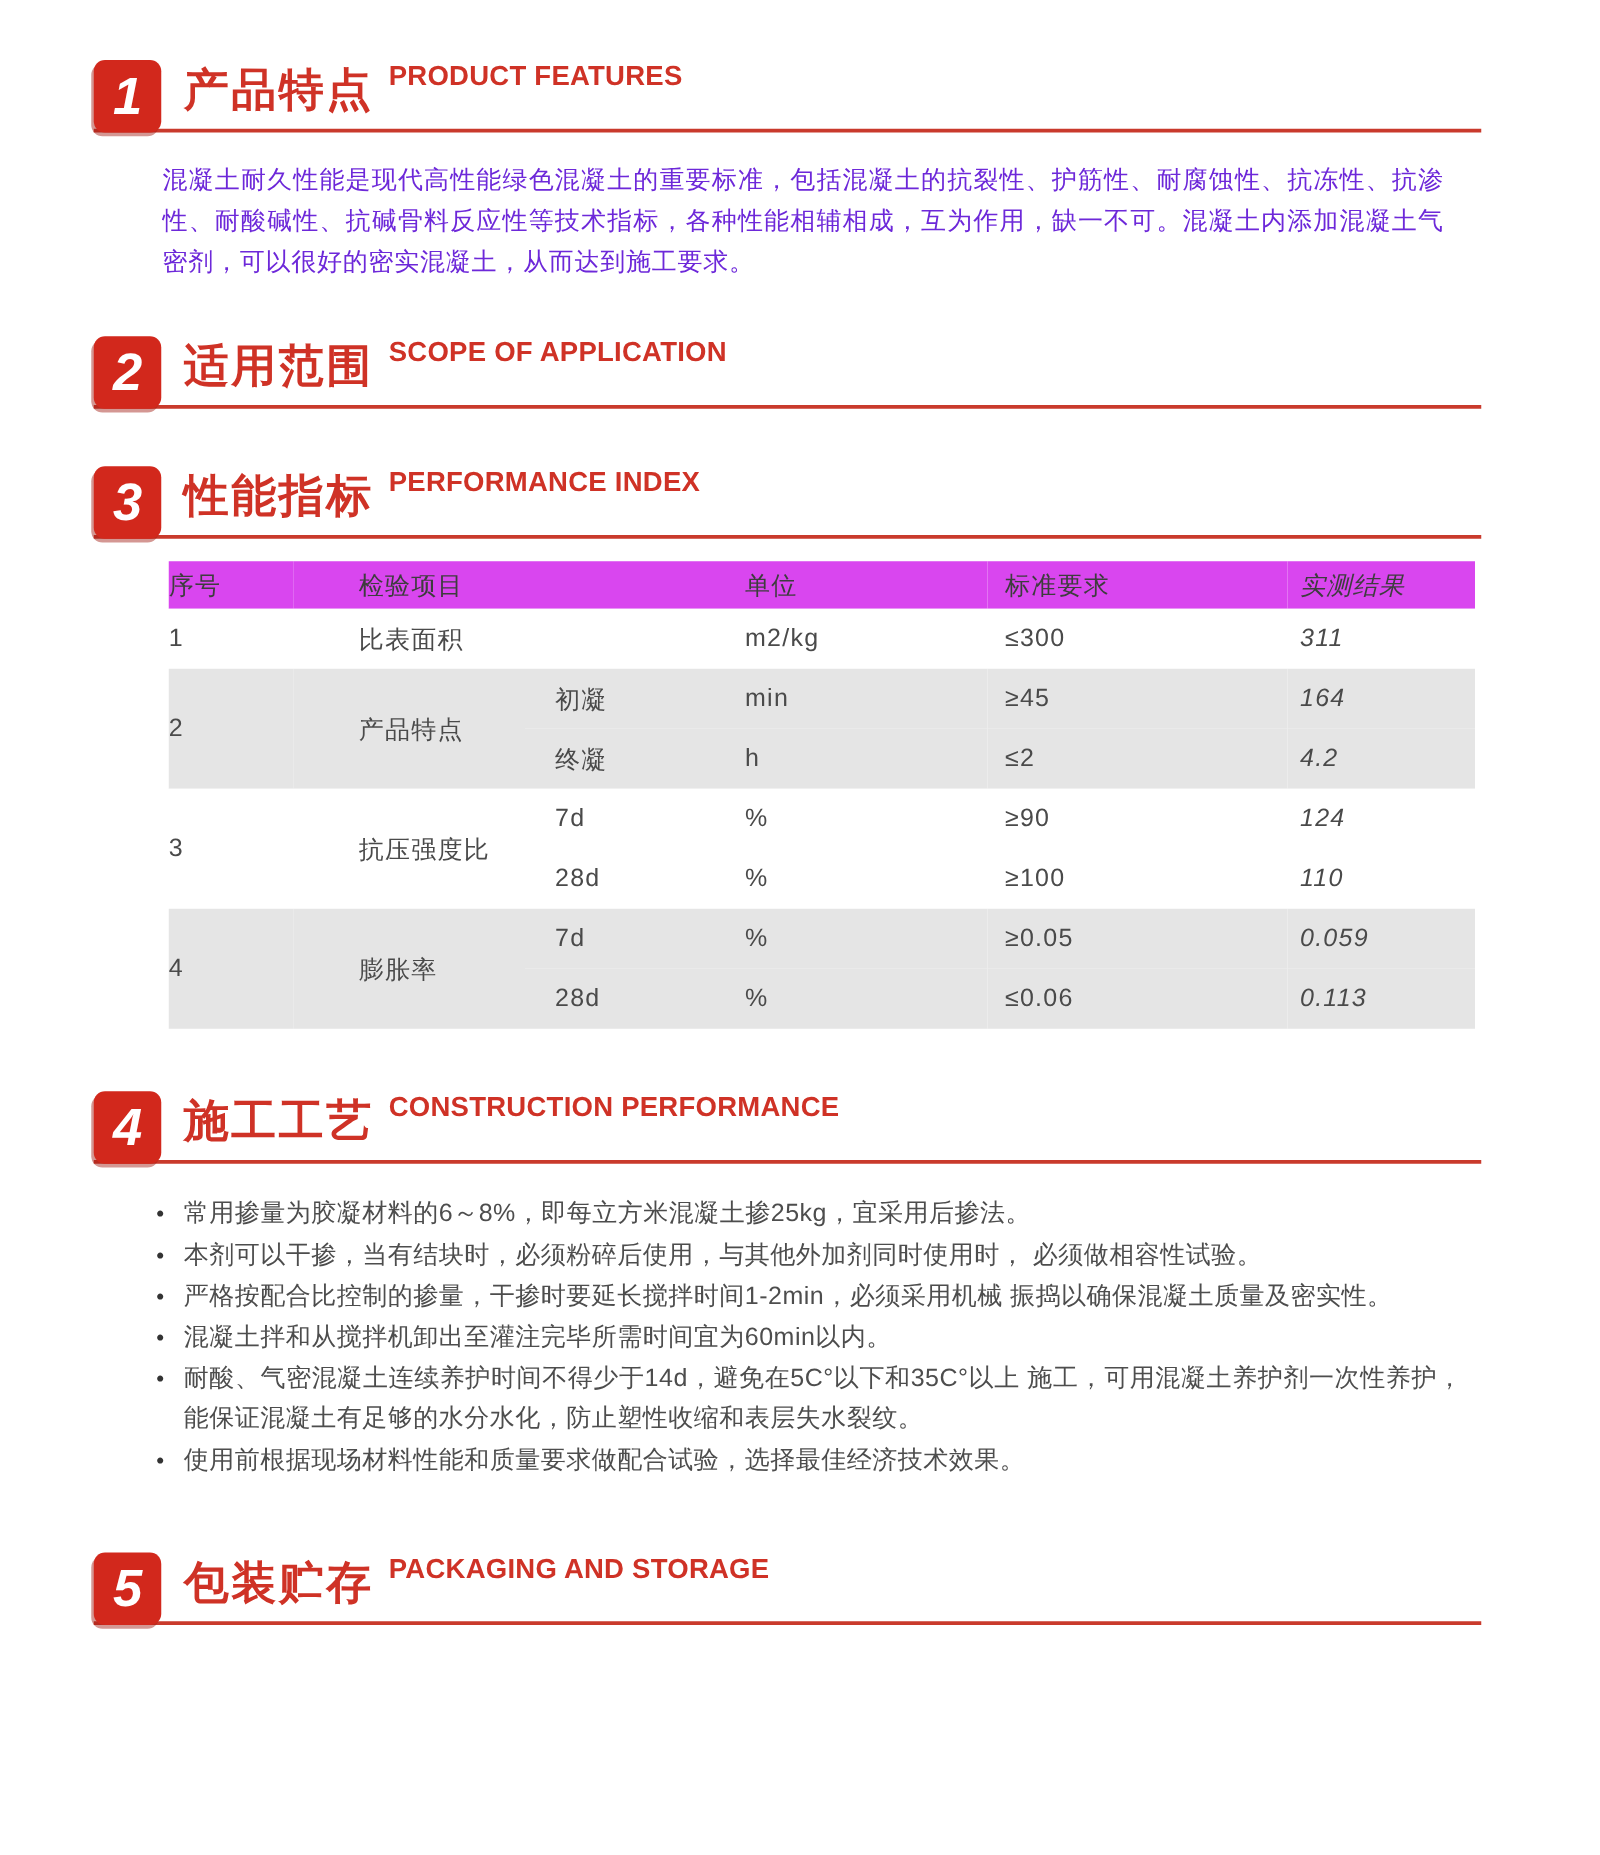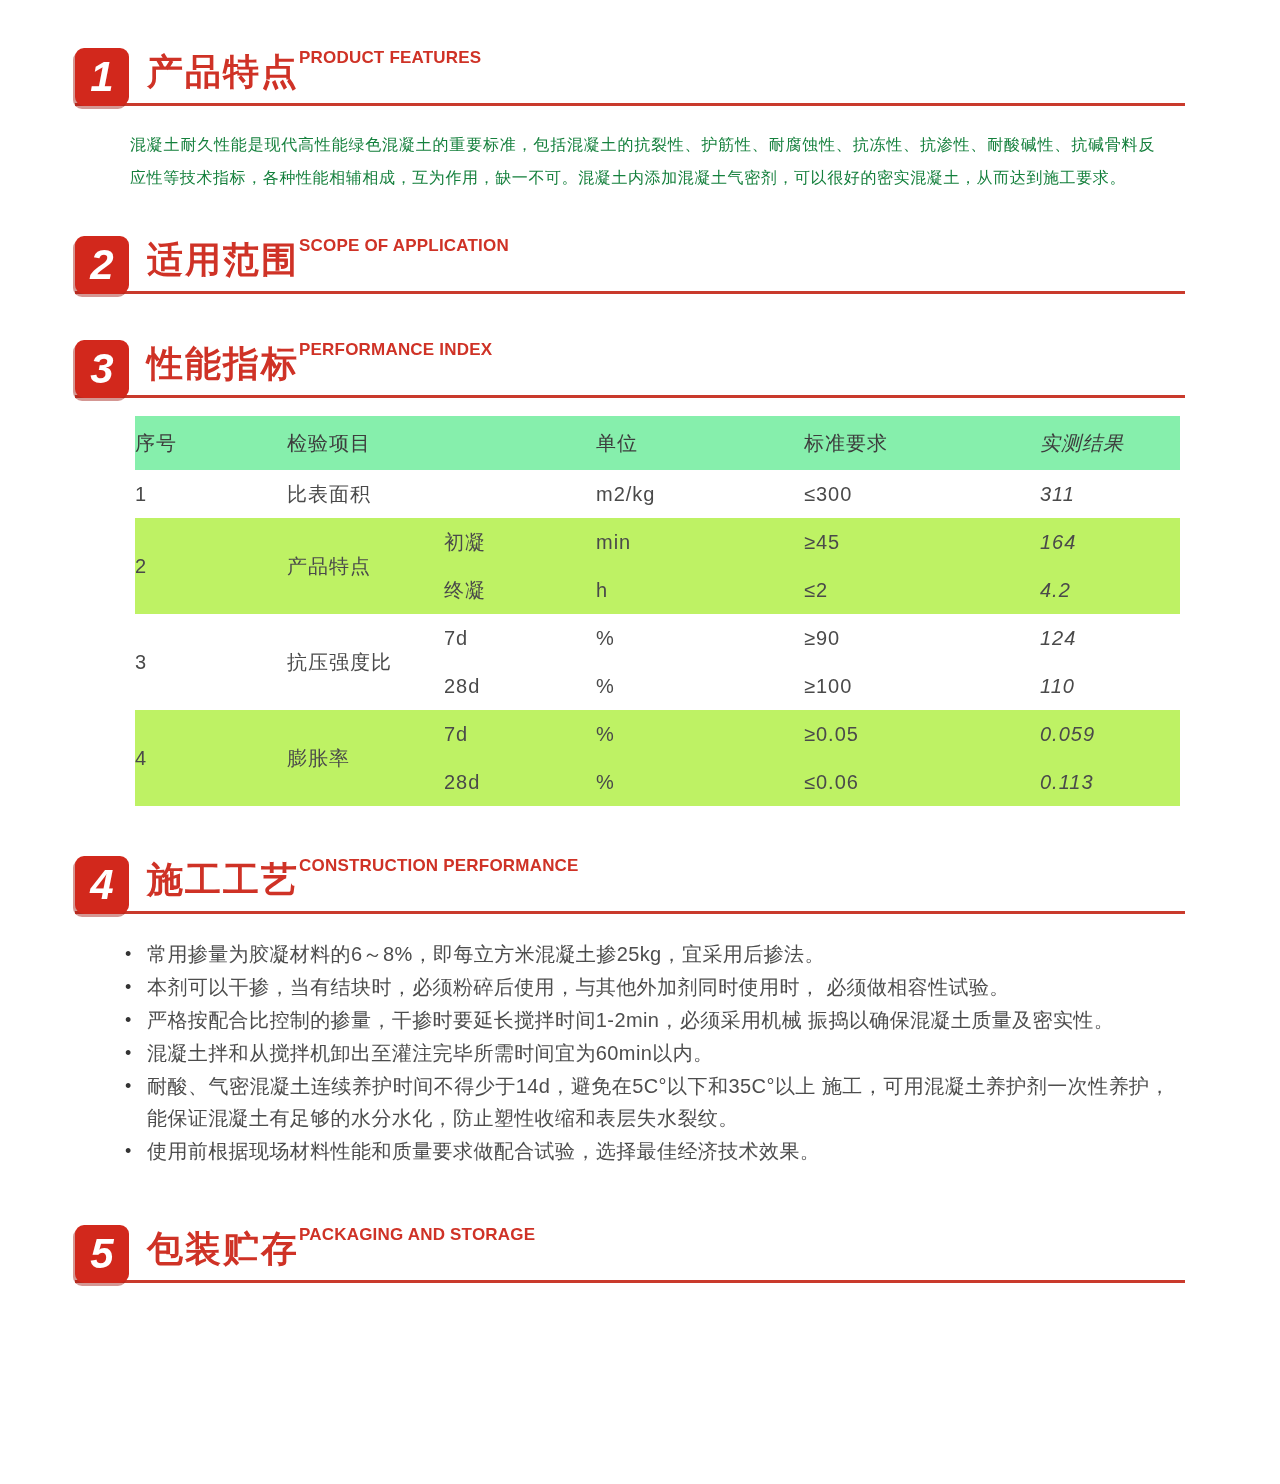--- a/index.html
+++ b/index.html
@@ -39,33 +39,34 @@
     padding-bottom: 6px;
   }
   .sec-title .zh {
     color: #cf3226;
     font-size: 36px;
     font-weight: bold;
     letter-spacing: 2px;
   }
   .sec-title .en {
     color: #cf3226;
-    font-size: 17px;
+    font-size: 22px;
     font-weight: bold;
+    margin-left: 12px;
     letter-spacing: 0.2px;
   }
 
   
   .sec-body {
     margin: 22px 0 0 55px;
     width: 1025px;
-    font-size: 16px;
+    font-size: 20px;
     line-height: 33px;
     letter-spacing: 0.6px;
-    color: #15803d;
+    color: #6d28d9;
     text-align: justify;
   }
 
   
   .bullets { list-style: none; margin: 24px 0 0 50px; width: 1045px; }
   .bullets li {
     display: flex;
     font-size: 20px;
     line-height: 32px;
     letter-spacing: 0.4px;
@@ -90,26 +91,26 @@
     font-size: 20px;
     color: #4a4a4a;
   }
   table.perf th, table.perf td {
     font-weight: normal;
     text-align: left;
     vertical-align: middle;
     letter-spacing: 1px;
   }
   table.perf thead th {
-    background: #86efac;
-    height: 54px;
+    background: #d946ef;
+    height: 38px;
     color: #3d3d3d;
   }
   table.perf td { height: 48px; }
-  tr.shade td { background: #bef264; }
+  tr.shade td { background: #e5e5e5; }
   tr.plain td { background: #ffffff; }
   td.c-no, th.c-no { text-align: center; }
   td.c-item, th.c-item { padding-left: 52px; }
   td.c-sub { padding-left: 24px; }
   th.c-unit, td.c-unit { padding-left: 16px; }
   th.c-std, td.c-std { padding-left: 14px; }
   th.c-res, td.c-res { padding-left: 10px; font-style: italic; }
   td.tall { height: 56px; }
 
   

